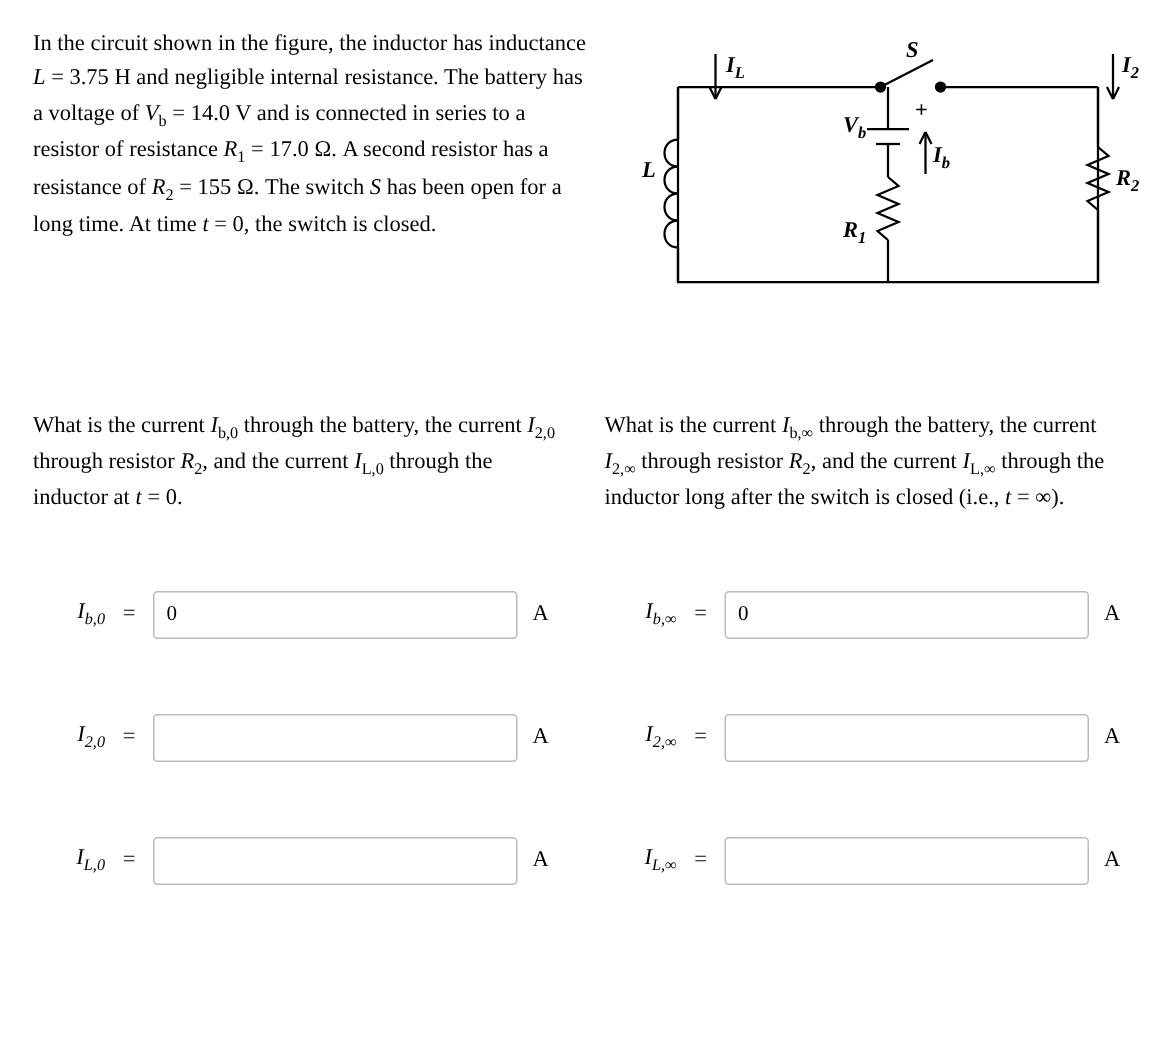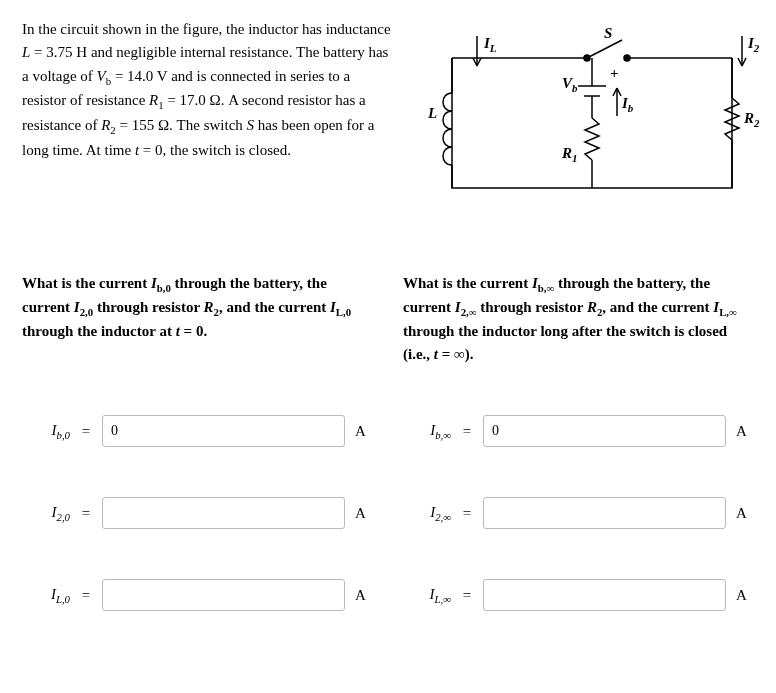--- a/index.html
+++ b/index.html
@@ -1,20 +1,20 @@
 <!DOCTYPE html>
 <html><head>
   <meta charset="utf-8">
   <style>
     * { box-sizing: border-box; margin: 0; padding: 0; }
     body { font-family: "Times New Roman", serif; font-size: 15px; color: #000; background: #fff; padding: 18px 22px; width: 776px; }
     .top-row { display: flex; gap: 30px; margin-bottom: 50px; }
     .intro { flex: 0 0 370px; line-height: 1.55; }
     .figure { flex: 1; font-weight: bold; }
-    .questions-row { display: flex; gap: 30px; margin-bottom: 50px; font-weight: bold; }
+    .questions-row { display: flex; gap: 30px; margin-bottom: 50px; }
     .question { flex: 1; line-height: 1.5; }
     .inputs-row { display: flex; gap: 30px; }
     .inputs-col { flex: 1; display: flex; flex-direction: column; gap: 50px; }
     .input-group { display: flex; align-items: center; gap: 10px; }
     .input-label { width: 48px; text-align: right; font-style: italic; font-family: "Times New Roman", serif; }
     .eq { width: 12px; text-align: center; }
     .answer-input { flex: 1; height: 32px; border: 1px solid #bbb; border-radius: 3px; padding: 4px 8px; font-size: 14px; font-family: "Times New Roman", serif; }
     .unit { width: 18px; text-align: left; }
     .sub { font-size: 0.72em; vertical-align: sub; }
     .ital { font-style: italic; }

